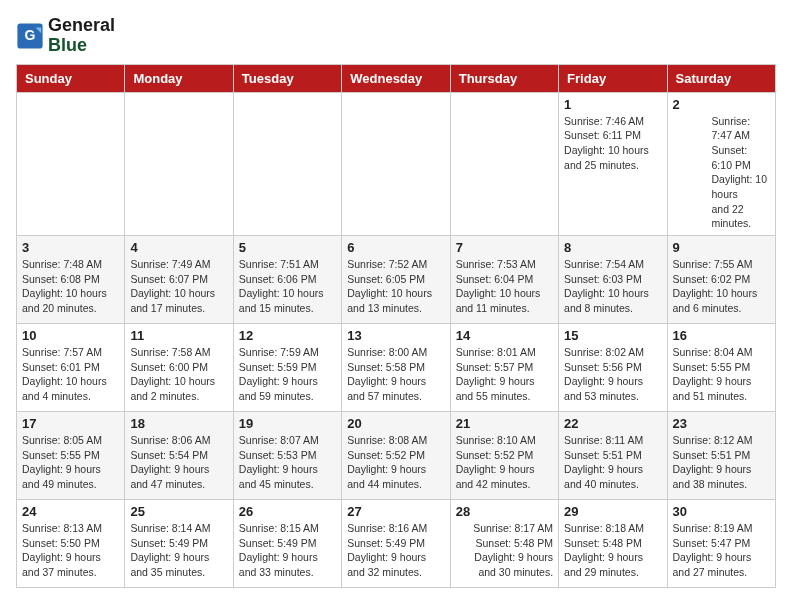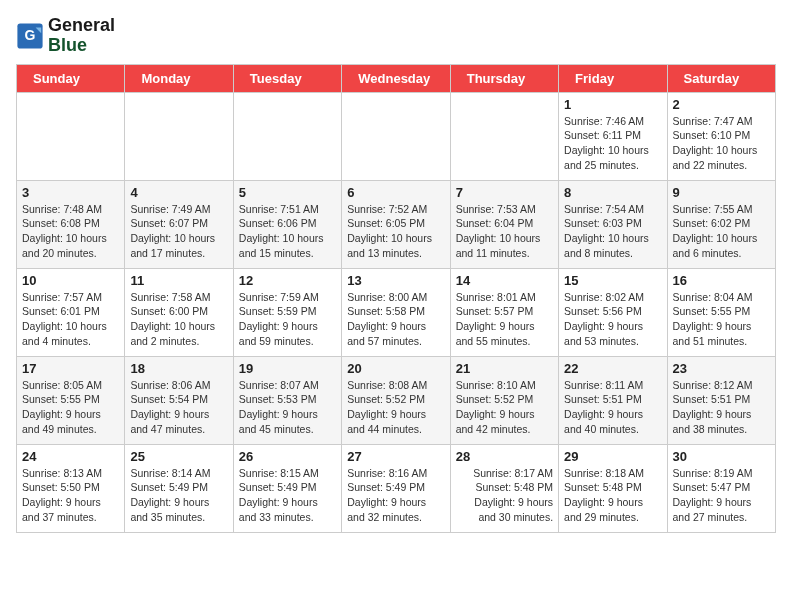--- a/index.html
+++ b/index.html
@@ -45,25 +45,25 @@
     .location-title {
       font-size: 16px;
       color: #333;
     }
     table {
       width: 100%;
       border-collapse: collapse;
       table-layout: fixed;
     }
     th {
-      background-color: #ef4444;
+      background-color: #b91c1c;
       color: #fff;
       font-size: 13px;
       font-weight: bold;
-      padding: 6px 16px;
+      padding: 6px 8px;
       text-align: left;
       border: 1px solid #ccc;
     }
     td {
       vertical-align: top;
       border: 1px solid #ccc;
       padding: 4px 5px;
       font-size: 10.5px;
       color: #222;
       height: 88px;
@@ -127,21 +127,21 @@
         <td class="empty-cell"></td>
         <td>
           <span class="day-num">1</span>
           <div class="day-info" style="white-space: pre-line;">Sunrise: 7:46 AM
 Sunset: 6:11 PM
 Daylight: 10 hours
 and 25 minutes.</div>
         </td>
         <td>
           <span class="day-num">2</span>
-          <div class="day-info" style="white-space: pre-line;">Sunrise: 7:47 AM
+          <div class="day-info" style="white-space: pre-line; margin-left: 39px;">Sunrise: 7:47 AM
 Sunset: 6:10 PM
 Daylight: 10 hours
 and 22 minutes.</div>
         </td>
       </tr>
       <tr>
         <td>
           <span class="day-num">3</span>
           <div class="day-info" style="white-space: pre-line;">Sunrise: 7:48 AM
 Sunset: 6:08 PM

